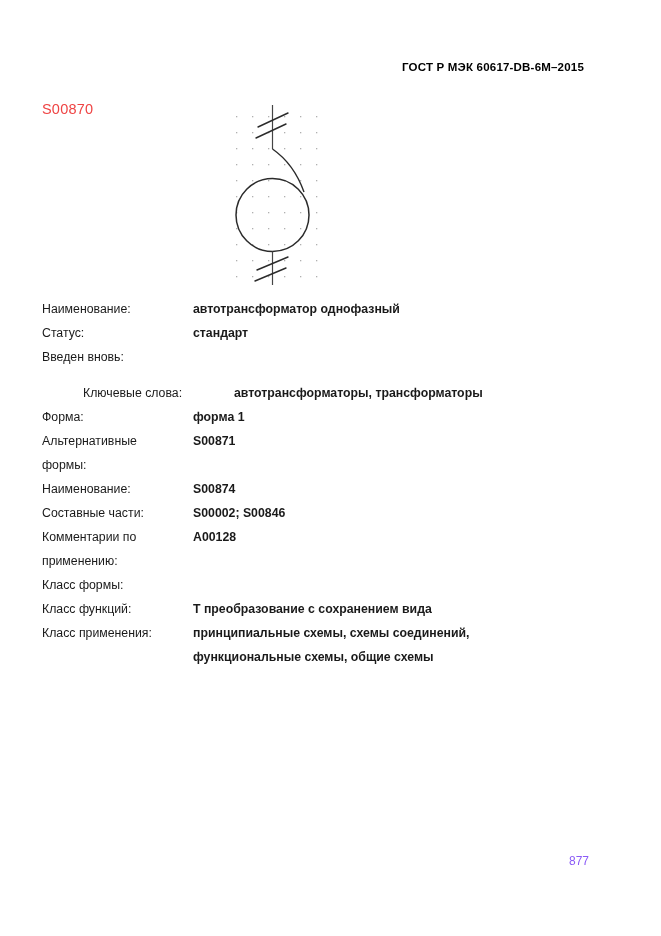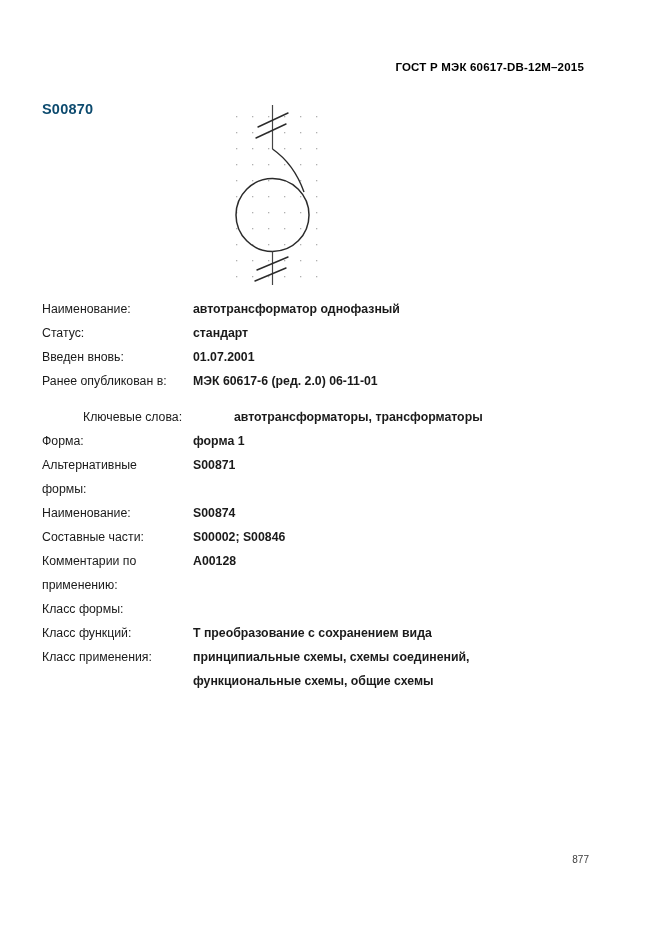--- a/index.html
+++ b/index.html
@@ -32,23 +32,23 @@
     white-space: nowrap;
     color: #000;
   }
 
   
   .symbol-id {
     position: absolute;
     top: 101px;
     left: 42px;
     font-size: 14.5px;
-    font-weight: bold;
+    font-weight: normal;
     letter-spacing: 0.2px;
-    color: #0c4a6e;
+    color: #ef4444;
   }
 
   
   .figure {
     position: absolute;
     top: 100px;
     left: 220px;
     width: 115px;
     height: 192px;
   }
@@ -85,30 +85,30 @@
     color: #1a1a1a;
     white-space: pre-line;
     font-weight: bold;
   }
 
   
   .page-number {
     position: absolute;
     top: 854px;
     right: 72px;
-    font-size: 10px;
-    color: #404040;
+    font-size: 12px;
+    color: #8b5cf6;
   }
 </style>
 </head>
 <body>
 
 <div class="page">
 
-  <div class="doc-header">ГОСТ Р МЭК 60617-DB-12M–2015</div>
+  <div class="doc-header">ГОСТ Р МЭК 60617-DB-6M–2015</div>
 
   <div class="symbol-id">S00870</div>
 
   <div class="figure">
     <svg width="115" height="192" viewBox="0 0 115 192" xmlns="http://www.w3.org/2000/svg">
       <defs>
         <pattern id="dotgrid" x="0" y="0" width="16" height="16" patternUnits="userSpaceOnUse">
           <rect x="0" y="0" width="1.3" height="1.3" fill="#b0b0b0"></rect>
         </pattern>
       </defs>
@@ -136,25 +136,20 @@
   <div class="attr-row">
         <div class="attr-label">Наименование:</div>
         <div class="attr-value">автотрансформатор однофазный</div>
       </div>
       <div class="attr-row">
         <div class="attr-label">Статус:</div>
         <div class="attr-value">стандарт</div>
       </div>
       <div class="attr-row">
         <div class="attr-label">Введен вновь:</div>
-        <div class="attr-value">01.07.2001</div>
-      </div>
-      <div class="attr-row">
-        <div class="attr-label">Ранее опубликован в:</div>
-        <div class="attr-value">МЭК 60617-6 (ред. 2.0) 06-11-01</div>
       </div>
       <div class="attr-row gap-before">
         <div class="attr-label">Ключевые слова:</div>
         <div class="attr-value">автотрансформаторы, трансформаторы</div>
       </div>
       <div class="attr-row">
         <div class="attr-label">Форма:</div>
         <div class="attr-value">форма 1</div>
       </div>
       <div class="attr-row">

